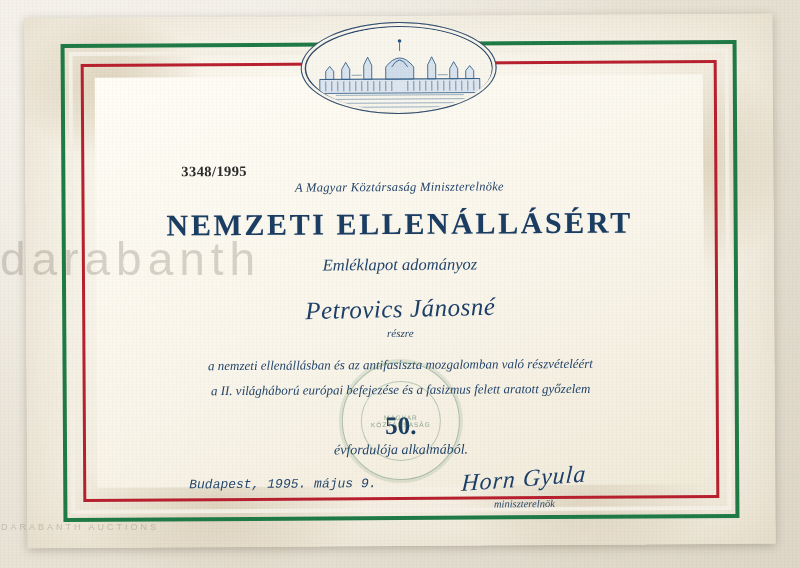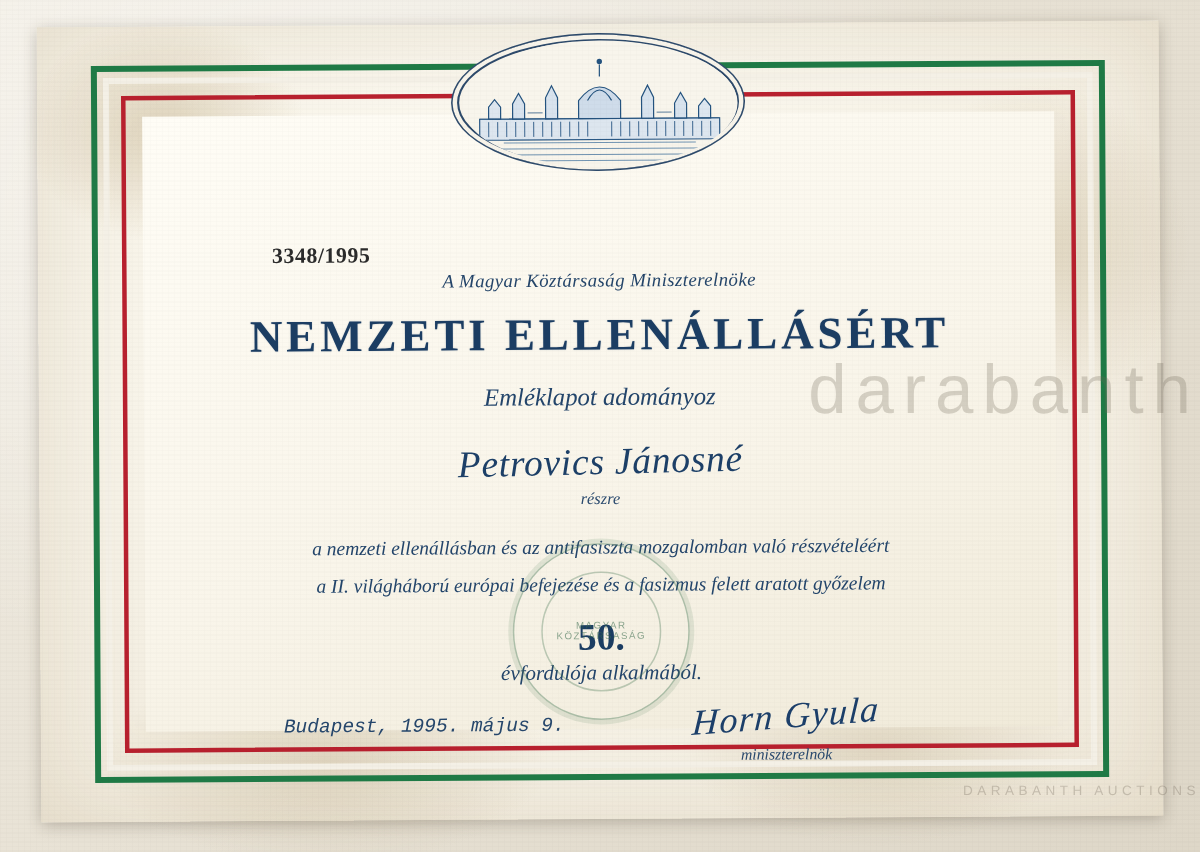--- a/index.html
+++ b/index.html
@@ -270,34 +270,34 @@
     letter-spacing: 1px;
     color: rgba(55,105,75,0.75);
     text-align: center;
   }
 
   
   #watermark {
     position: absolute;
     left: 0; right: 0;
     top: 232px;
-    text-align: right;
+    text-align: left;
     font-family: "Liberation Sans", sans-serif;
     font-size: 46px;
     letter-spacing: 6px;
     color: rgba(110,100,85,0.26);
     z-index: 9;
     pointer-events: none;
     user-select: none;
   }
   #watermark-sub {
     position: absolute;
     left: 1px; right: 0;
     bottom: 36px;
-    text-align: right;
+    text-align: left;
     font-family: "Liberation Sans", sans-serif;
     font-size: 9px;
     letter-spacing: 3px;
     color: rgba(110,100,85,0.30);
     z-index: 9;
     pointer-events: none;
     user-select: none;
   }
 </style>
 </head>

